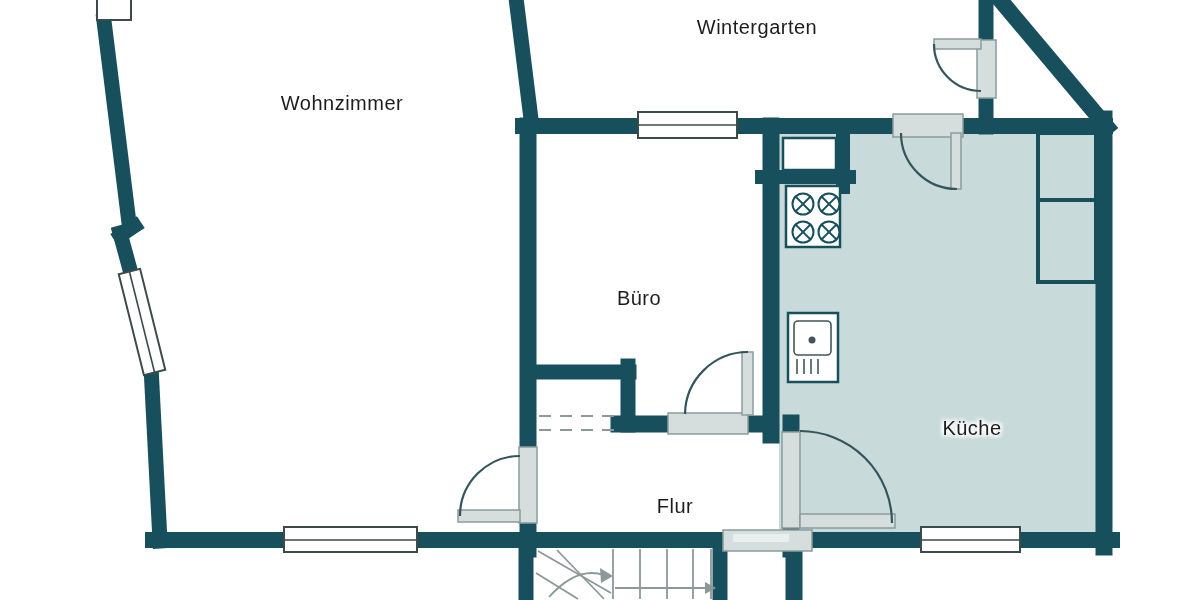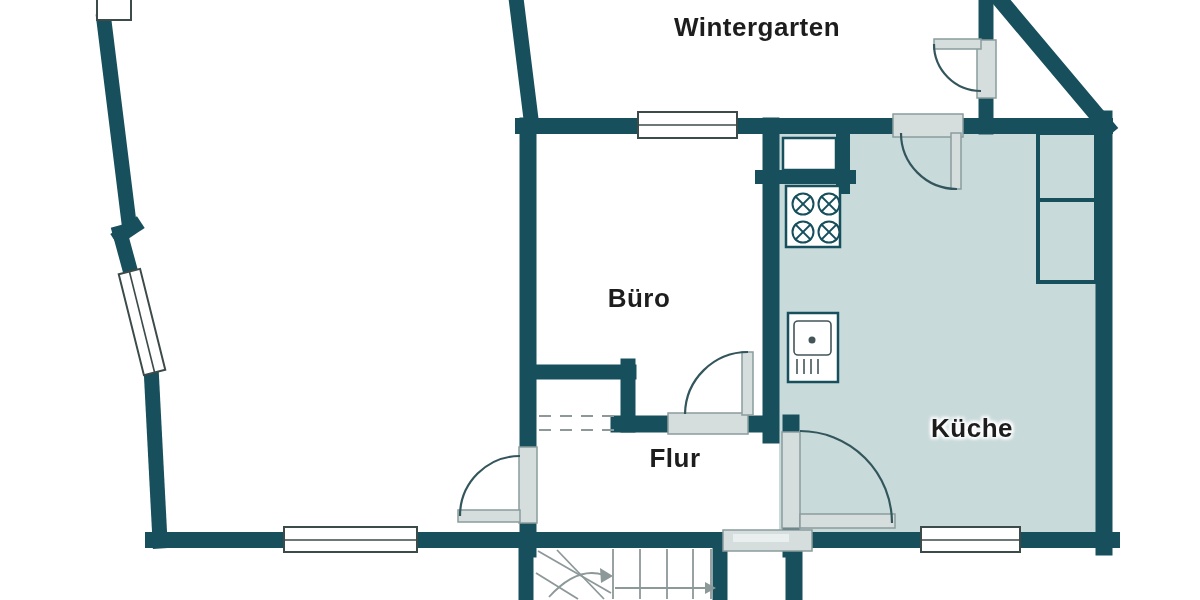--- a/index.html
+++ b/index.html
@@ -19,21 +19,21 @@
   .thresh{fill:var(--door-fill,#d5dedd);stroke:var(--door-border,#8a9c9c);stroke-width:1.5;}
   .thresh-inner{fill:#e9eeee;}
   .arc{stroke:#33565c;stroke-width:2.2;fill:none;}
   .stair{stroke:var(--line,#8d9899);stroke-width:1.8;fill:none;}
   .dash{stroke:var(--line,#8d9899);stroke-width:2;stroke-dasharray:12 9;}
   .win{fill:#ffffff;stroke:var(--win-border,#3c4a4a);stroke-width:2;}
   .winline{stroke:var(--win-border,#3c4a4a);stroke-width:1.6;}
   .arrowhead{fill:var(--line,#8d9899);stroke:none;}
   .room-label{
     position:absolute;transform:translate(-50%,-50%);
-    font-size:26px;color:var(--text,#1d1d1d);white-space:nowrap;letter-spacing:0.5px;font-weight:bold;
+    font-size:20px;color:var(--text,#1d1d1d);white-space:nowrap;letter-spacing:0.5px;
   }
   .room-label.halo{
     text-shadow:-2px -2px 3px #fff,2px -2px 3px #fff,-2px 2px 3px #fff,2px 2px 3px #fff,0 0 6px #fff;
     padding-left:44px;
   }
 </style>
 </head>
 <body>
 
 <div class="stage">
@@ -188,17 +188,18 @@
       <path class="stair" d="M536,573 L578,599"></path>
       <g>
         <path class="stair" d="M549,597 Q577,566 604,575"></path>
         <polygon class="arrowhead" points="600,568 613,576 601,583"></polygon>
         <line class="stair" x1="615" y1="588" x2="705" y2="588"></line>
         <polygon class="arrowhead" points="705,582 716,588 705,594"></polygon>
       </g>
     </g>
   </svg>
 
+  <div class="room-label" style="left:342px;top:103px">Wohnzimmer</div>
   <div class="room-label" style="left:757px;top:27px">Wintergarten</div>
   <div class="room-label" style="left:639px;top:298px">Büro</div>
   <div class="room-label halo" style="left:950px;top:428px">Küche</div>
-  <div class="room-label" style="left:675px;top:458px">Flur</div>
+  <div class="room-label" style="left:675px;top:506px">Flur</div>
 </div>
 
 </body></html>

